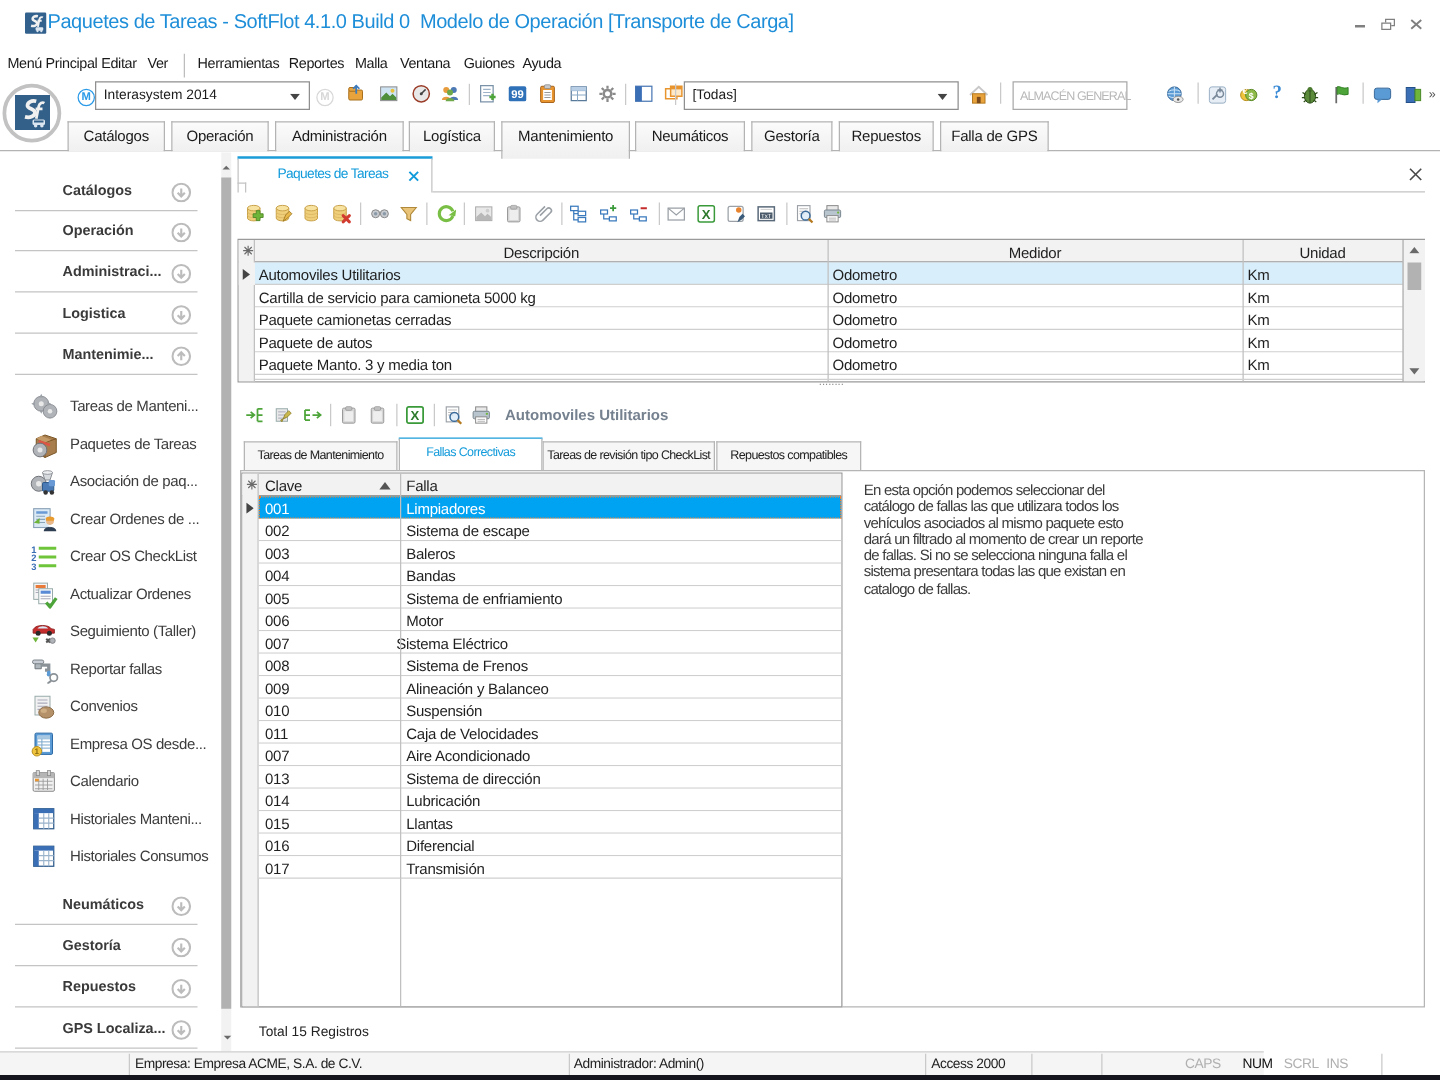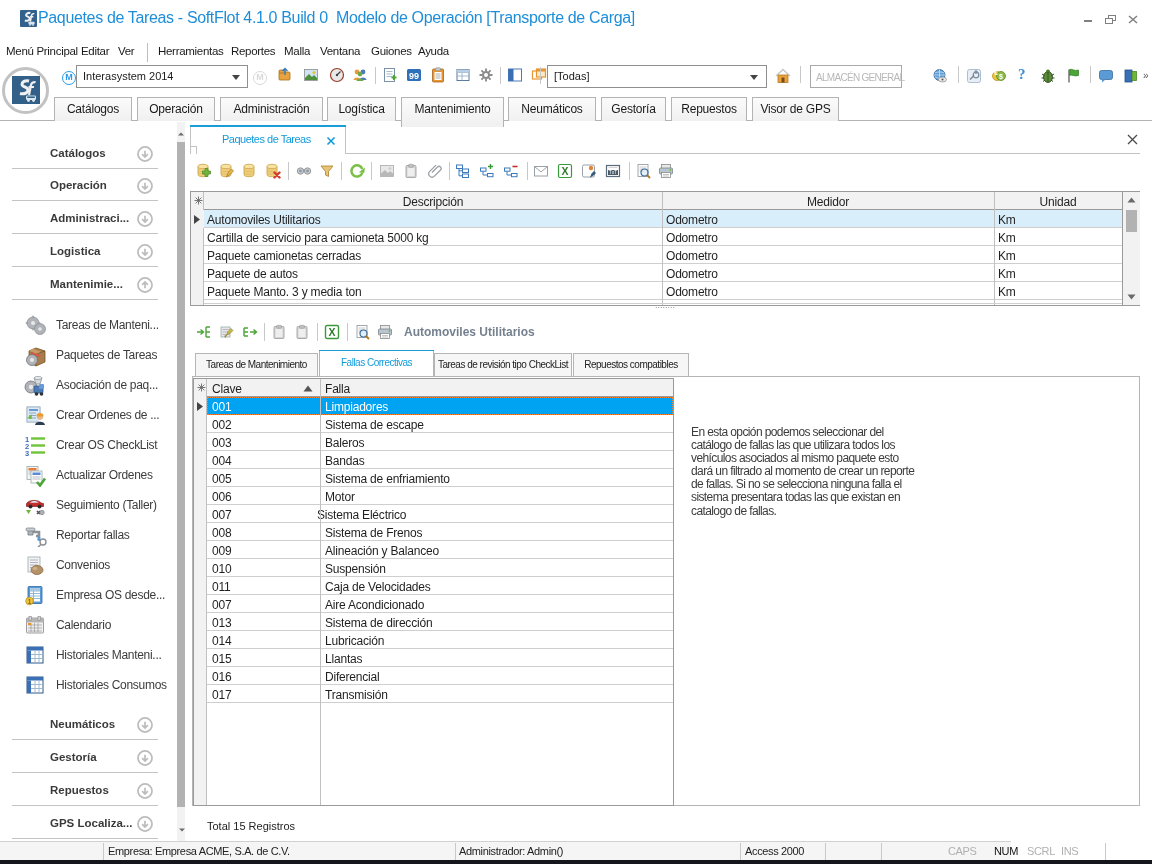--- a/index.html
+++ b/index.html
@@ -188,21 +188,21 @@
 <div class="abs" style="left:1143px;top:70px;font-size:10px;color:#555">»</div>
 <div class="abs" style="left:0;top:120px;width:1152px;height:1px;background:#b3b3b3"></div>
 <div class="abs" style="left:54px;top:97px;width:78px;height:24px;border:1px solid #b3b3b3;border-bottom:none;background:linear-gradient(#fbfbfb,#f0f0f0);font-size:12px;letter-spacing:-0.2px;color:#1a1a1a;text-align:center;line-height:23px">Catálogos</div>
 <div class="abs" style="left:137px;top:97px;width:78px;height:24px;border:1px solid #b3b3b3;border-bottom:none;background:linear-gradient(#fbfbfb,#f0f0f0);font-size:12px;letter-spacing:-0.2px;color:#1a1a1a;text-align:center;line-height:23px">Operación</div>
 <div class="abs" style="left:220px;top:97px;width:103px;height:24px;border:1px solid #b3b3b3;border-bottom:none;background:linear-gradient(#fbfbfb,#f0f0f0);font-size:12px;letter-spacing:-0.2px;color:#1a1a1a;text-align:center;line-height:23px">Administración</div>
 <div class="abs" style="left:327px;top:97px;width:69px;height:24px;border:1px solid #b3b3b3;border-bottom:none;background:linear-gradient(#fbfbfb,#f0f0f0);font-size:12px;letter-spacing:-0.2px;color:#1a1a1a;text-align:center;line-height:23px">Logística</div>
 <div class="abs" style="left:401px;top:97px;width:103px;height:30px;border:1px solid #b3b3b3;border-bottom:none;background:linear-gradient(#fbfbfb,#f0f0f0);font-size:12px;letter-spacing:-0.2px;color:#1a1a1a;text-align:center;line-height:23px">Mantenimiento</div>
 <div class="abs" style="left:508px;top:97px;width:88px;height:24px;border:1px solid #b3b3b3;border-bottom:none;background:linear-gradient(#fbfbfb,#f0f0f0);font-size:12px;letter-spacing:-0.2px;color:#1a1a1a;text-align:center;line-height:23px">Neumáticos</div>
 <div class="abs" style="left:601px;top:97px;width:65px;height:24px;border:1px solid #b3b3b3;border-bottom:none;background:linear-gradient(#fbfbfb,#f0f0f0);font-size:12px;letter-spacing:-0.2px;color:#1a1a1a;text-align:center;line-height:23px">Gestoría</div>
 <div class="abs" style="left:671px;top:97px;width:76px;height:24px;border:1px solid #b3b3b3;border-bottom:none;background:linear-gradient(#fbfbfb,#f0f0f0);font-size:12px;letter-spacing:-0.2px;color:#1a1a1a;text-align:center;line-height:23px">Repuestos</div>
-<div class="abs" style="left:752px;top:97px;width:87px;height:24px;border:1px solid #b3b3b3;border-bottom:none;background:linear-gradient(#fbfbfb,#f0f0f0);font-size:12px;letter-spacing:-0.2px;color:#1a1a1a;text-align:center;line-height:23px">Visor de GPS</div>
+<div class="abs" style="left:752px;top:97px;width:87px;height:24px;border:1px solid #b3b3b3;border-bottom:none;background:linear-gradient(#fbfbfb,#f0f0f0);font-size:12px;letter-spacing:-0.2px;color:#1a1a1a;text-align:center;line-height:23px">Falla de GPS</div>
 <div class="abs ghead" style="left:50px;top:147px">Catálogos</div>
 <svg class="abs" style="left:137px;top:146px" width="16" height="16" viewBox="0 0 15 15">
     <circle cx="7.5" cy="7.5" r="6.6" fill="none" stroke="#bcbcbc" stroke-width="1.6"></circle>
     <path d="M7.5 4.5 L7.5 10 M4.8 7.7 L7.5 10.4 L10.2 7.7" stroke="#bcbcbc" stroke-width="1.6" fill="none"></path>
   </svg>
 <div class="abs" style="left:12px;top:168px;width:146px;height:1px;background:#c4c4c4"></div>
 <div class="abs ghead" style="left:50px;top:179px">Operación</div>
 <svg class="abs" style="left:137px;top:178px" width="16" height="16" viewBox="0 0 15 15">
     <circle cx="7.5" cy="7.5" r="6.6" fill="none" stroke="#bcbcbc" stroke-width="1.6"></circle>
     <path d="M7.5 4.5 L7.5 10 M4.8 7.7 L7.5 10.4 L10.2 7.7" stroke="#bcbcbc" stroke-width="1.6" fill="none"></path>
@@ -666,21 +666,21 @@
 <div class="abs" style="left:207px;top:649px;width:466px;height:18px;background:#fff;border-bottom:1px solid #cfcfcf"></div>
 <div class="abs gtxt" style="left:212px;top:652px">015</div>
 <div class="abs gtxt" style="left:325px;top:652px">Llantas</div>
 <div class="abs" style="left:207px;top:667px;width:466px;height:18px;background:#fff;border-bottom:1px solid #cfcfcf"></div>
 <div class="abs gtxt" style="left:212px;top:670px">016</div>
 <div class="abs gtxt" style="left:325px;top:670px">Diferencial</div>
 <div class="abs" style="left:207px;top:685px;width:466px;height:18px;background:#fff;border-bottom:1px solid #cfcfcf"></div>
 <div class="abs gtxt" style="left:212px;top:688px">017</div>
 <div class="abs gtxt" style="left:325px;top:688px">Transmisión</div>
 <div class="abs" style="left:320px;top:397px;width:1px;height:306px;background:#c0c0c0"></div>
-<div class="abs" style="left:691px;top:426px;font-size:12px;letter-spacing:-0.6px;color:#3c3c3c;line-height:13.1px;white-space:nowrap">
+<div class="abs" style="left:691px;top:386px;font-size:12px;letter-spacing:-0.6px;color:#3c3c3c;line-height:13.1px;white-space:nowrap">
 En esta opción podemos seleccionar del<br>
 catálogo de fallas las que utilizara todos los<br>
 vehículos asociados al mismo paquete esto<br>
 dará un filtrado al momento de crear un reporte<br>
 de fallas. Si no se selecciona ninguna falla el<br>
 sistema presentara todas las que existan en<br>
 catalogo de fallas.
 </div>
 <div class="abs" style="left:207px;top:820px;font-size:11px;color:#222">Total 15 Registros</div>
 

